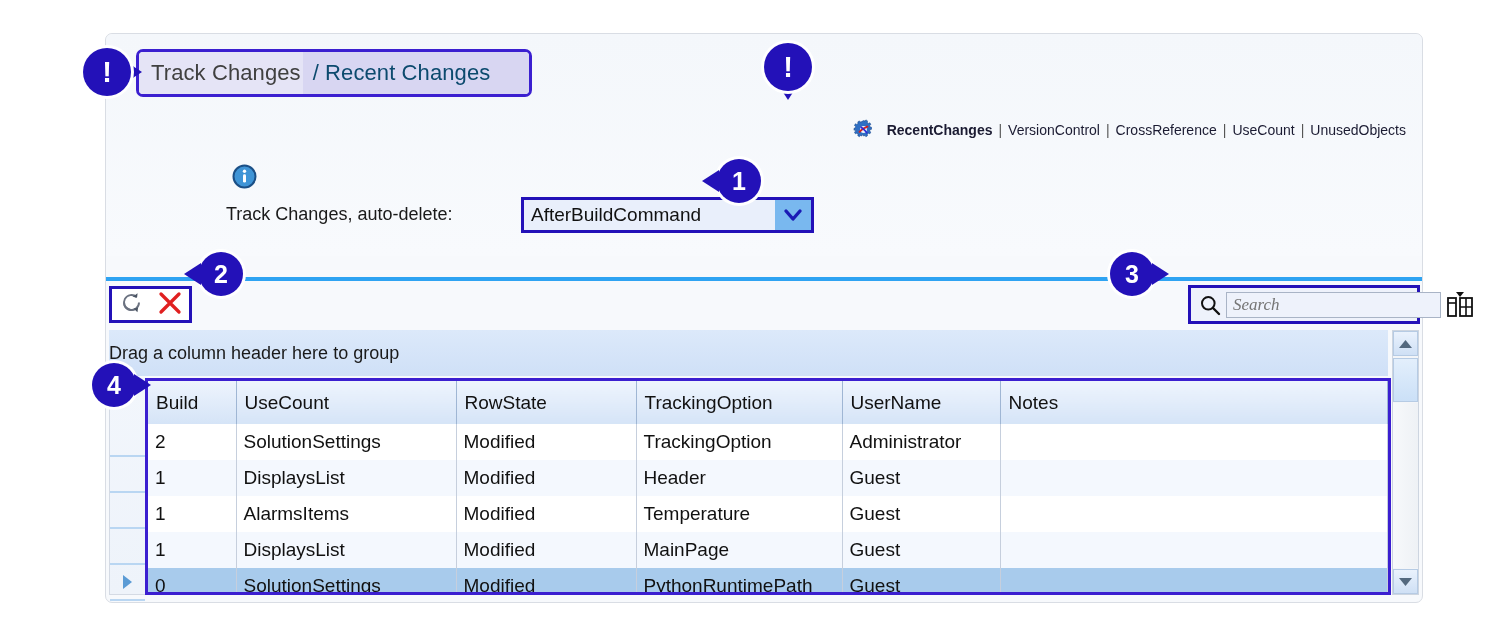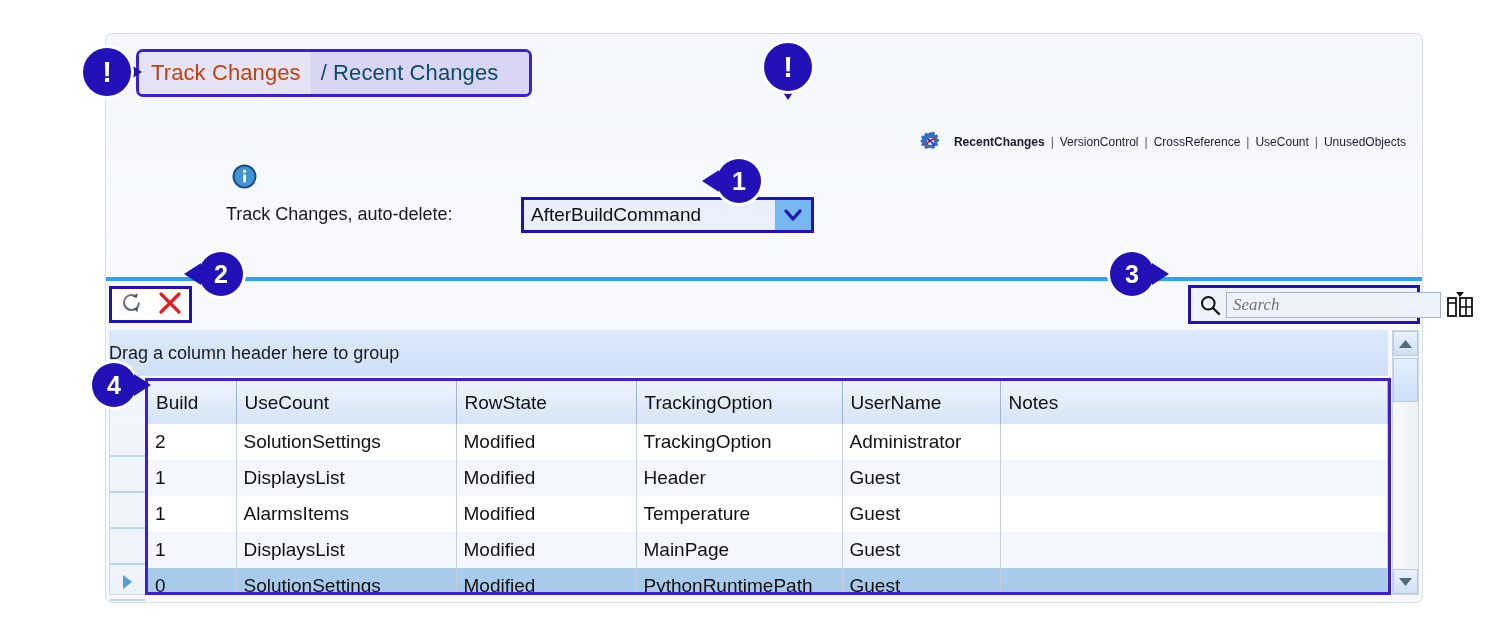--- a/index.html
+++ b/index.html
@@ -33,35 +33,35 @@
     width:396px; height:48px;
     border:3px solid #3b1fd0;
     border-radius:7px;
     display:flex; align-items:center;
     overflow:hidden;
     box-sizing:border-box;
   }
   #title-box .seg-a{
     background:#e5e4f6; height:100%;
     display:flex;align-items:center;
-    padding-left:12px; padding-right:10px;
-    font-size:22px; color:#c2410c; letter-spacing:.1px;
+    padding-left:12px; padding-right:2px;
+    font-size:22px; color:#404040; letter-spacing:.1px;
   }
   #title-box .seg-b{
     background:#d8d6f2; height:100%; flex:1;
     display:flex;align-items:center;
     padding-left:10px;
     font-size:22px; color:#0c4a6e; letter-spacing:.1px;
   }
 
   
   #nav{
-    position:absolute; right:10px; top:97px;
+    position:absolute; right:10px; top:85px;
     display:flex; align-items:center;
-    font-size:12px; color:#1b1b32;
+    font-size:14px; color:#1b1b32;
     white-space:nowrap;
   }
   #nav .gear{margin-right:7px;display:inline-flex;align-items:center;}
   #nav .lk{padding:0 6px; color:#1b1b32; text-decoration:none;}
   #nav .lk.active{font-weight:bold;}
   #nav .sep{color:#555; }
 
   
   #info-icon{position:absolute;left:126px;top:130px;}
 

